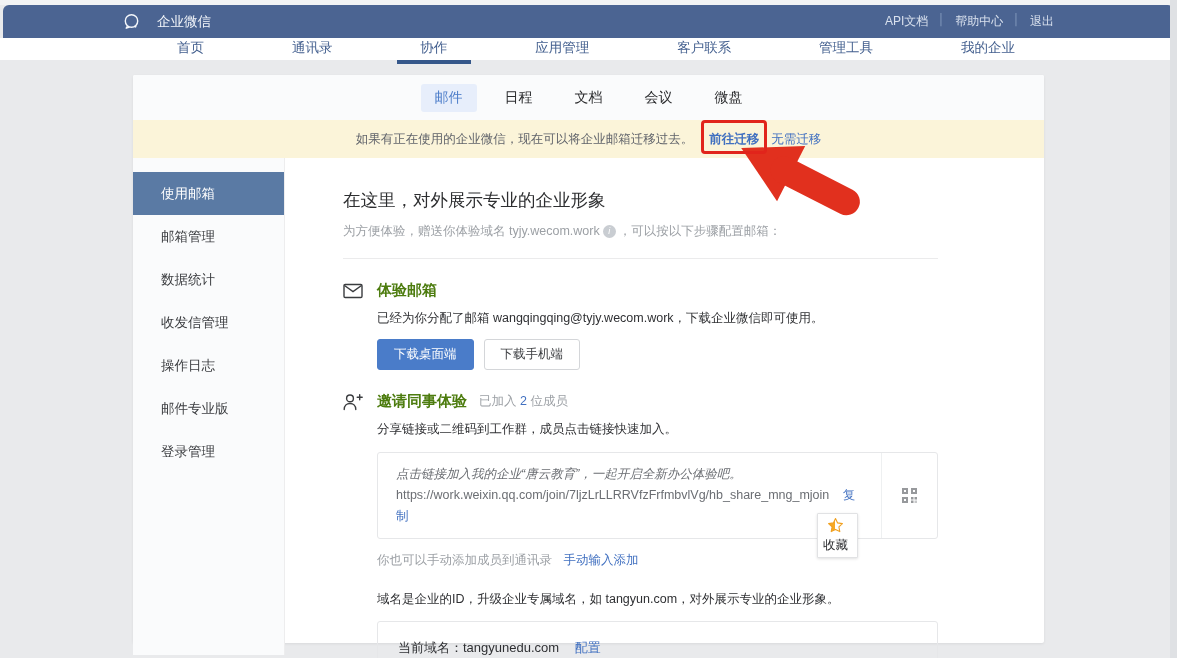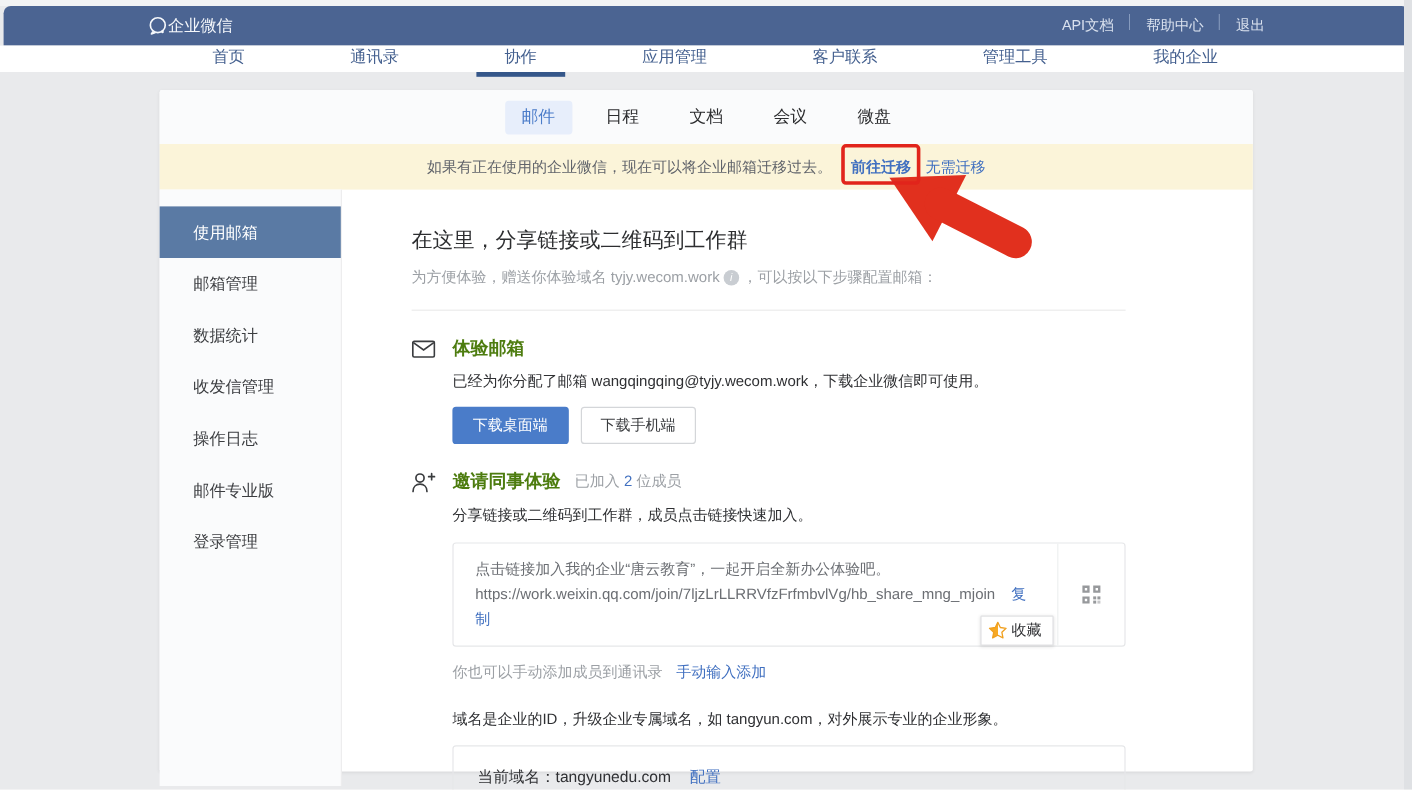--- a/index.html
+++ b/index.html
@@ -9,21 +9,21 @@
     background:#e9eaec; position:relative; overflow:hidden;
     -webkit-font-smoothing:antialiased;
   }
   
   .top-gap { height:5px; background:#f2f3f4; }
   .topbar {
     height:33px; background:#4b6492; border-radius:6px 6px 0 0; margin:0 3px;
     display:flex; align-items:center; justify-content:space-between;
     padding:0 120px 0 120px; color:#e8edf5;
   }
-  .logo { display:flex; align-items:center; gap:0; font-size:13.5px; color:#f4f7fb; }
+  .logo { display:flex; align-items:center; gap:17px; font-size:13.5px; color:#f4f7fb; }
   .top-links { display:flex; font-size:12px; color:#d9e1ee; }
   .top-links a { color:#d9e1ee; text-decoration:none; }
   .top-sep { margin:0 10px; color:#8ba0c2; font-size:11px; }
   
   .navbar {
     height:22px; background:#ffffff; display:flex; align-items:center;
     padding:0 160px 0 175px; justify-content:space-between;
   }
   .nav-item {
     position:relative; font-size:13.5px; color:#44608f; height:26px;
@@ -81,41 +81,41 @@
   .sec-desc { margin:10px 0 0 34px; font-size:12.5px; color:#2f3033; }
   .btn-row { margin:12px 0 0 34px; display:flex; gap:10px; }
   .btn { font-size:12.5px; padding:6px 16px; border-radius:3px; cursor:pointer; }
   .btn.primary { background:#4a7cc9; border:1px solid #4a7cc9; color:#fff; }
   .btn.secondary { background:#fff; border:1px solid #d4d6d9; color:#3b3d40; }
   .share-box {
     margin:14px 0 0 34px; width:561px; border:1px solid #e6e7e9; border-radius:3px;
     display:flex; align-items:stretch;
   }
   .share-left { flex:1; padding:11px 16px 11px 18px; }
-  .share-line1 { font-size:12.5px; color:#6b6e73; line-height:21px; }
+  .share-line1 { font-size:12.5px; color:#6b6e73; line-height:21px;font-style:italic; }
   .share-line2 { font-size:12.5px; color:#6b6e73; line-height:21px; }
   .copy-link { color:#4170c0; margin-left:10px; cursor:pointer; text-decoration:none; }
   .qr-cell {
     width:56px; border-left:1px solid #eef0f1; display:flex;
     align-items:center; justify-content:center; cursor:pointer;
   }
   .manual-row { margin:13px 0 0 34px; font-size:12.5px; color:#9ca0a5; }
   .manual-link { color:#4170c0; margin-left:8px; cursor:pointer; text-decoration:none; }
   .domain-box {
     margin:13px 0 0 34px; width:561px; border:1px solid #e6e7e9; border-radius:3px;
     padding:17px 20px; font-size:13px; color:#2f3033;
   }
   .cfg-link { color:#4170c0; margin-left:12px; cursor:pointer; text-decoration:none; }
   
   .arrow-annot { position:absolute; left:736px; top:140px; z-index:29; pointer-events:none; }
   .fav-badge {
     position:absolute; left:817px; top:513px; z-index:28; background:#fff;
     border:1px solid #e1e2e4; box-shadow:0 1px 3px rgba(0,0,0,.12);
     display:flex; align-items:center; gap:3px; padding:3px 9px 3px 5px;
-    font-size:12.5px; color:#2f3033; border-radius:1px;
+    font-size:12.5px; color:#2f3033; border-radius:1px;flex-direction:column;
   }
   .scroll-strip { position:absolute; right:0; top:0; width:7px; height:658px; background:#dfe1e4; }
 </style>
 </head>
 <body>
 
 <div class="top-gap"></div>
 
 <div class="topbar">
   <div class="logo">
@@ -172,21 +172,21 @@
       <div class="side-item active">使用邮箱</div>
       <div class="side-item">邮箱管理</div>
       <div class="side-item">数据统计</div>
       <div class="side-item">收发信管理</div>
       <div class="side-item">操作日志</div>
       <div class="side-item">邮件专业版</div>
       <div class="side-item">登录管理</div>
     </div>
 
     <div class="main">
-      <div class="page-title">在这里，分享链接或二维码到工作群</div>
+      <div class="page-title">在这里，对外展示专业的企业形象</div>
       <div class="page-sub">
         <span>为方便体验，赠送你体验域名 tyjy.wecom.work </span>
         <span class="info-dot">i</span>
         <span>，可以按以下步骤配置邮箱：</span>
       </div>
       <div class="divider"></div>
 
       <div class="section">
         <div class="sec-head">
           <span style="display:inline-flex;">

